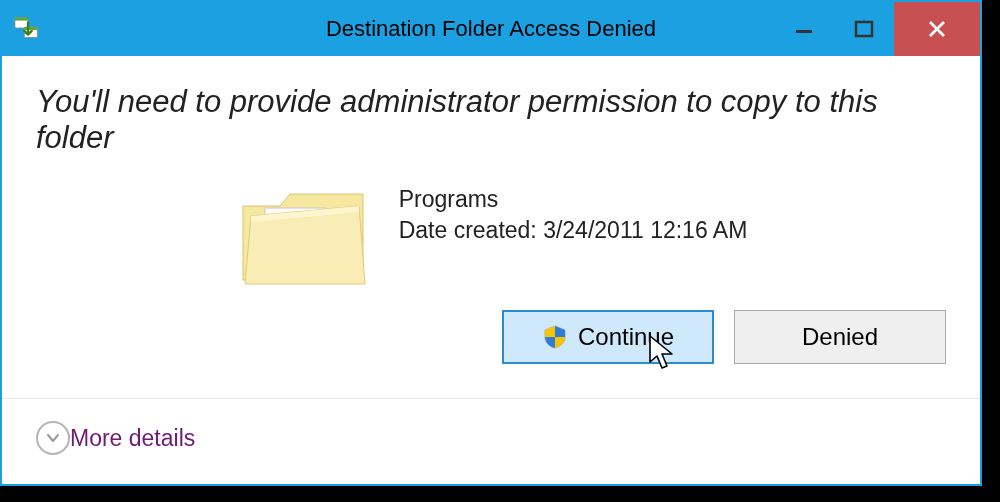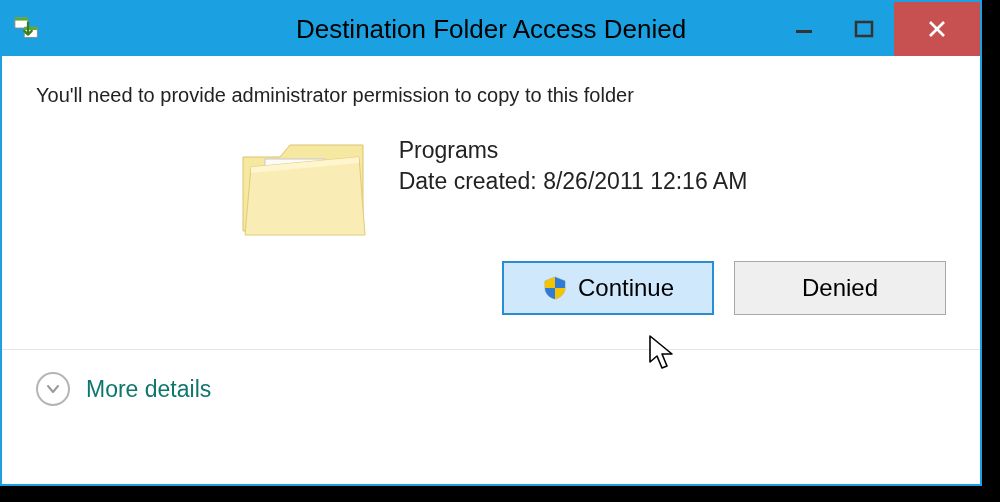--- a/index.html
+++ b/index.html
@@ -30,21 +30,21 @@
   .titleicon {
     width: 32px; height: 32px;
     margin-left: 10px;
     display: flex; align-items: center; justify-content: center;
   }
   .titleicon svg { width: 30px; height: 30px; }
   .titletext {
     position: absolute;
     left: 0; right: 0;
     text-align: center;
-    font-size: 26px;
+    font-size: 22px;
     color: #000;
     pointer-events: none;
   }
   .winbtns {
     margin-left: auto;
     display: flex;
     height: 100%;
   }
   .winbtn {
     width: 60px;
@@ -54,23 +54,24 @@
     width: 86px;
     background: #c75050;
   }
   .winbtn svg { width: 20px; height: 20px; }
   .winbtn.close svg { width: 20px; height: 20px; }
 
   .body {
     padding: 28px 34px 0 34px;
   }
   .msg {
-    font-size: 20px;
+    font-size: 31px;
     color: #222;
     margin-bottom: 20px;
+    font-style: italic;
   }
   .row {
     display: flex;
     align-items: flex-start;
     gap: 24px;
     justify-content: center;
   }
   .foldericon {
     width: 140px; height: 120px;
     flex: 0 0 140px;
@@ -108,23 +109,22 @@
   }
   .shield { width: 26px; height: 26px; }
 
   .divider {
     margin-top: 34px;
     border-top: 1px solid #e6e6e6;
   }
   .more {
     display: flex;
     align-items: center;
-    gap: 16px;
     padding: 22px 34px;
-    color: #0f766e;
+    color: #701a75;
     cursor: default;
   }
   .more .chev {
     width: 34px; height: 34px;
     border: 2px solid #b5b5b5;
     border-radius: 50%;
     display: flex; align-items: center; justify-content: center;
   }
   .more .chev svg { width: 16px; height: 16px; }
 
@@ -180,21 +180,21 @@
           <path d="M8 30 L45 30 L55 18 L128 18 L128 104 L8 104 Z" fill="#f6e7a1" stroke="#d9c46a" stroke-width="1"></path>
           <rect x="30" y="32" width="60" height="72" fill="#fbfbfb" stroke="#c9c9c9"></rect>
           <rect x="42" y="44" width="34" height="42" fill="#d9d9d9"></rect>
           <circle cx="59" cy="60" r="12" fill="#9aa3a8"></circle>
           <path d="M16 40 L124 30 L130 108 L10 108 Z" fill="#f9edb5" stroke="#e0cc78" stroke-width="1"></path>
           <path d="M16 40 L124 30 L124 36 L16 46 Z" fill="#fff6d2" opacity="0.9"></path>
         </svg>
       </div>
       <div class="folderinfo">
         <div class="foldername">Programs</div>
-        <div class="folderdate">Date created: 8/26/2011 12:16 AM</div>
+        <div class="folderdate">Date created: 3/24/2011 12:16 AM</div>
       </div>
     </div>
   </div>
 
   <div class="buttons">
     <button class="dlgbtn primary">
       <span class="shield">
         <svg viewBox="0 0 26 26">
           <path d="M13 2 L23 6 V13 C23 19 18 23 13 24 C8 23 3 19 3 13 V6 Z" fill="#fff" stroke="#8a8a8a" stroke-width="0.6"></path>
           <path d="M13 2 L23 6 V13 H13 Z" fill="#2e7cd6"></path>

